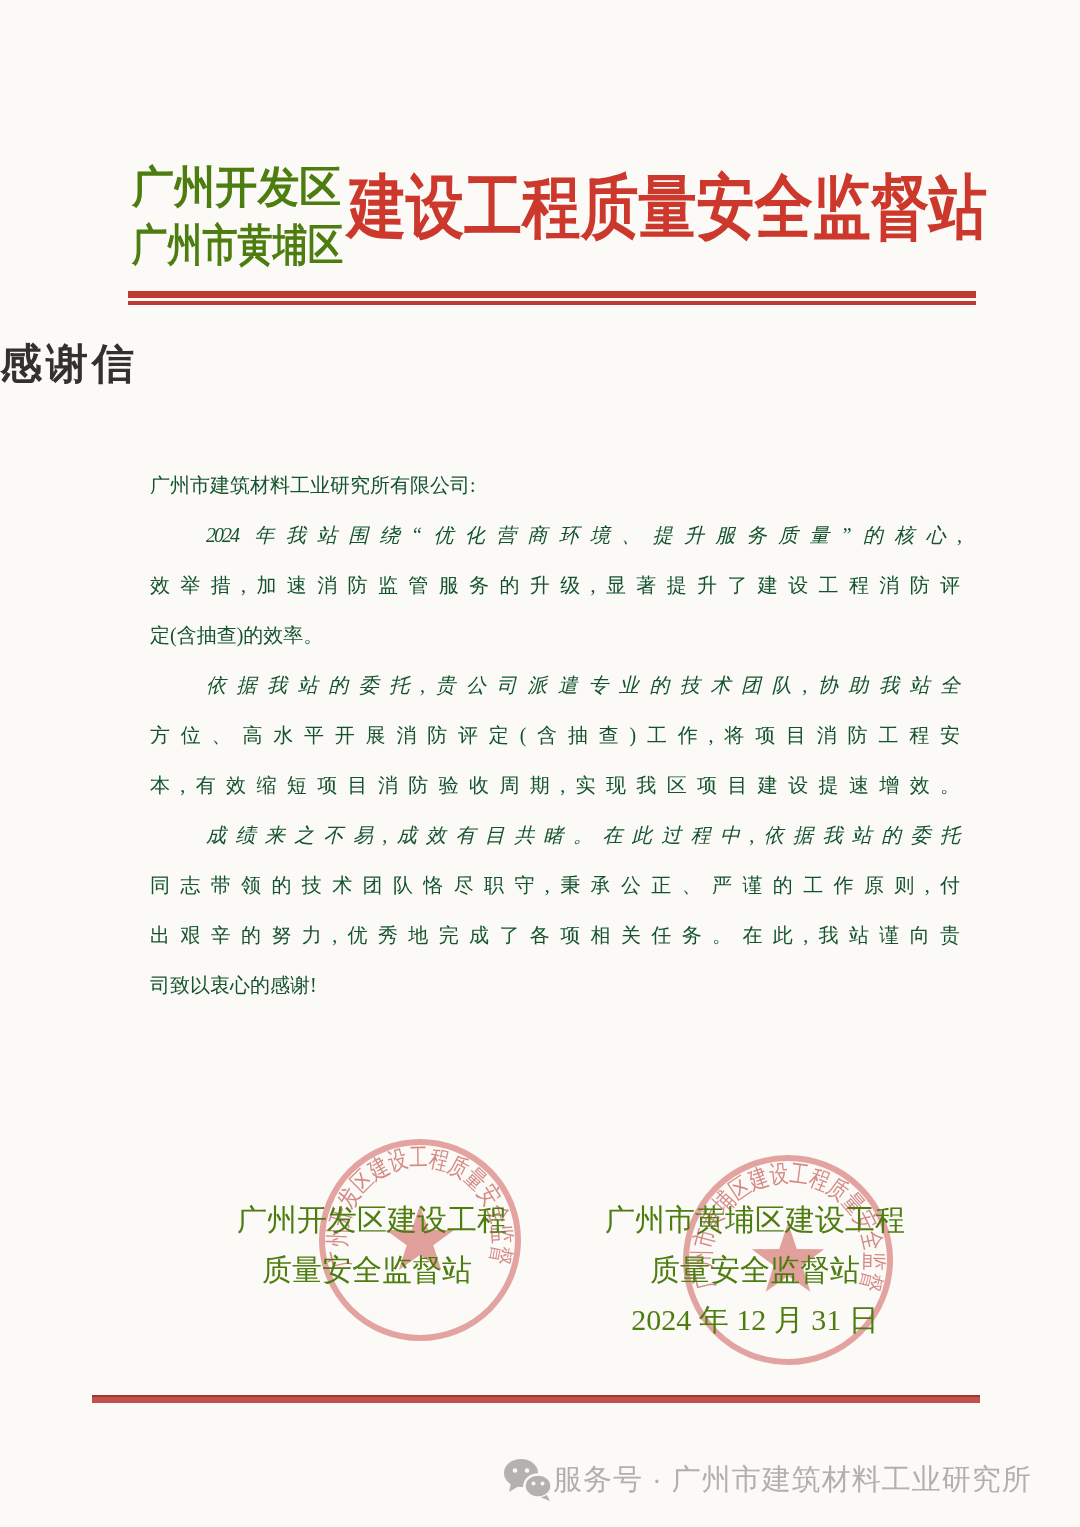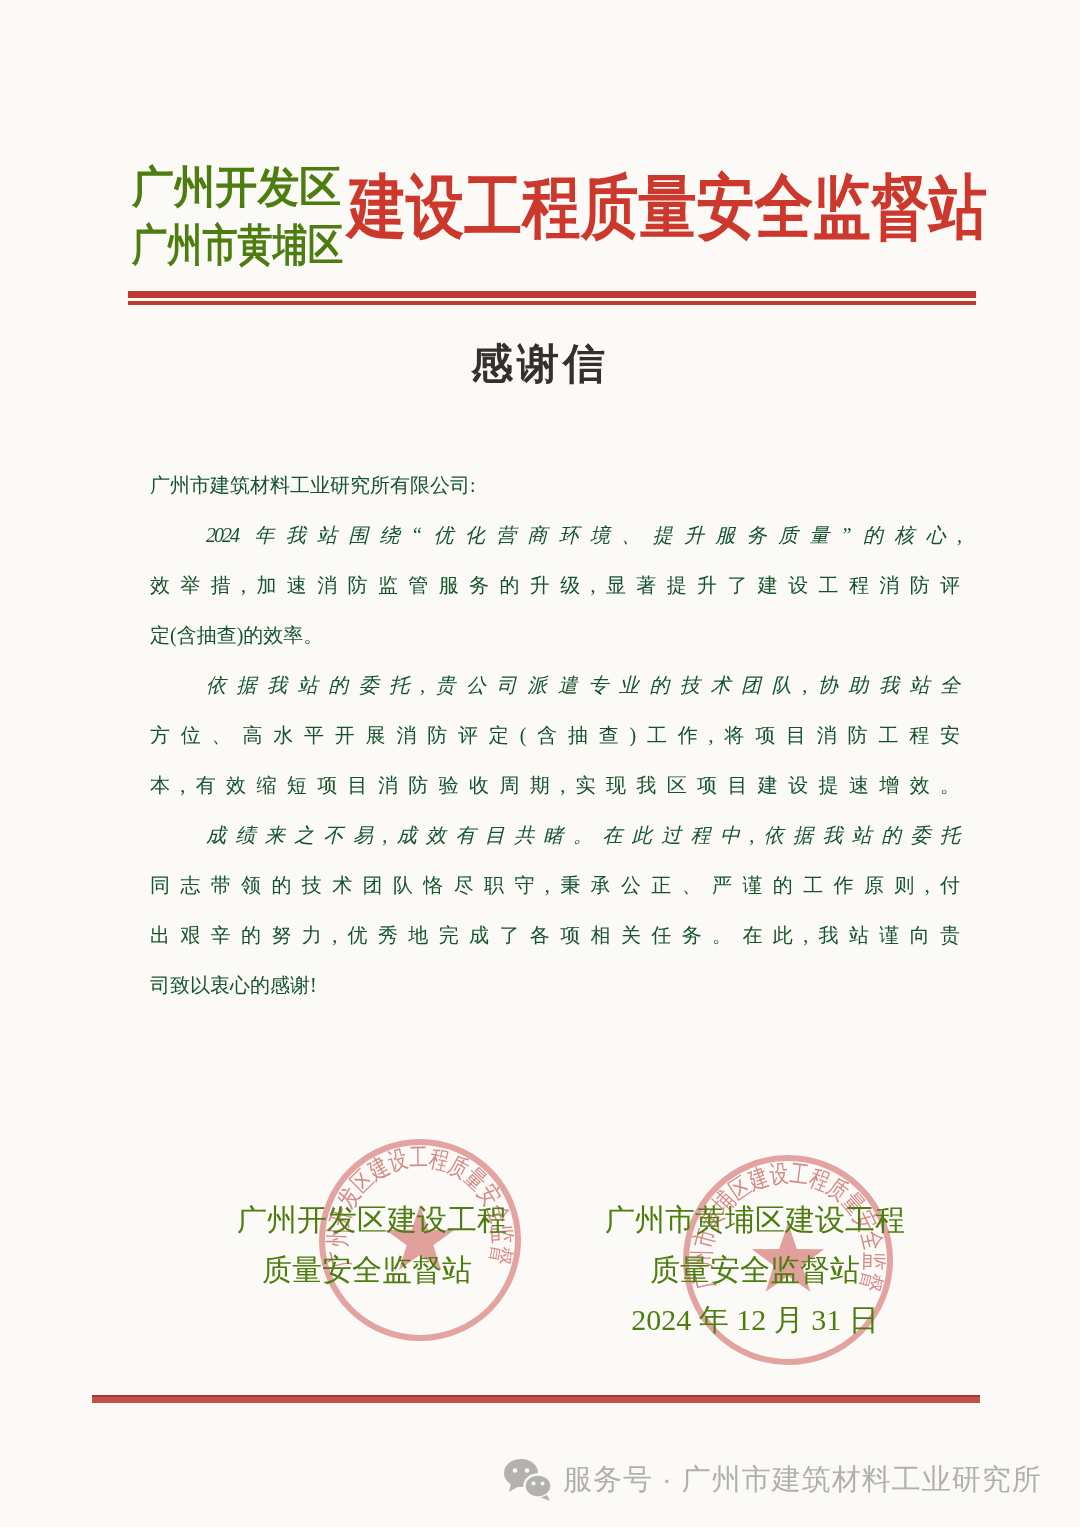--- a/index.html
+++ b/index.html
@@ -23,21 +23,21 @@
     white-space:nowrap;transform:scaleX(0.83);transform-origin:left top;
     letter-spacing:0px;
   }
   .lh-rule{
     position:absolute;left:128px;top:291px;width:848px;height:3px;
     border-top:7px solid #bf3a31;border-bottom:4px solid #bf3a31;background:#fbfaf7;
   }
   
   .letter-title{
     position:absolute;left:0;top:336px;width:1080px;
-    text-align:center;font-size:42px;font-weight:bold;color:#33312e;
+    font-size:42px;font-weight:bold;color:#33312e;
     letter-spacing:4px;
   }
   
   .letter-body{
     position:absolute;left:150px;top:460px;width:810px;
     font-size:20px;color:#14532d;
   }
   .letter-body .bl{
     height:50px;line-height:50px;white-space:nowrap;
   }
@@ -56,21 +56,21 @@
   }
   .sig-left{left:237px;top:1195px;width:260px;}
   .sig-right{left:605px;top:1195px;width:300px;}
   
   .footer-rule{
     position:absolute;left:92px;top:1395px;width:888px;height:6px;
     background:#c4504a;border-top:2px solid #a4362f;
   }
   .footer{
     position:absolute;left:503px;top:1455px;height:50px;z-index:2;
-    display:flex;align-items:center;gap:10px;
+    display:flex;align-items:center;
     color:#b1b0ad;font-size:29px;letter-spacing:1px;white-space:nowrap;
     font-family:"Liberation Sans","DejaVu Sans",sans-serif;
   }
 </style>
 </head>
 <body>
 
 <div class="page">
 
   <div class="lh-left">

